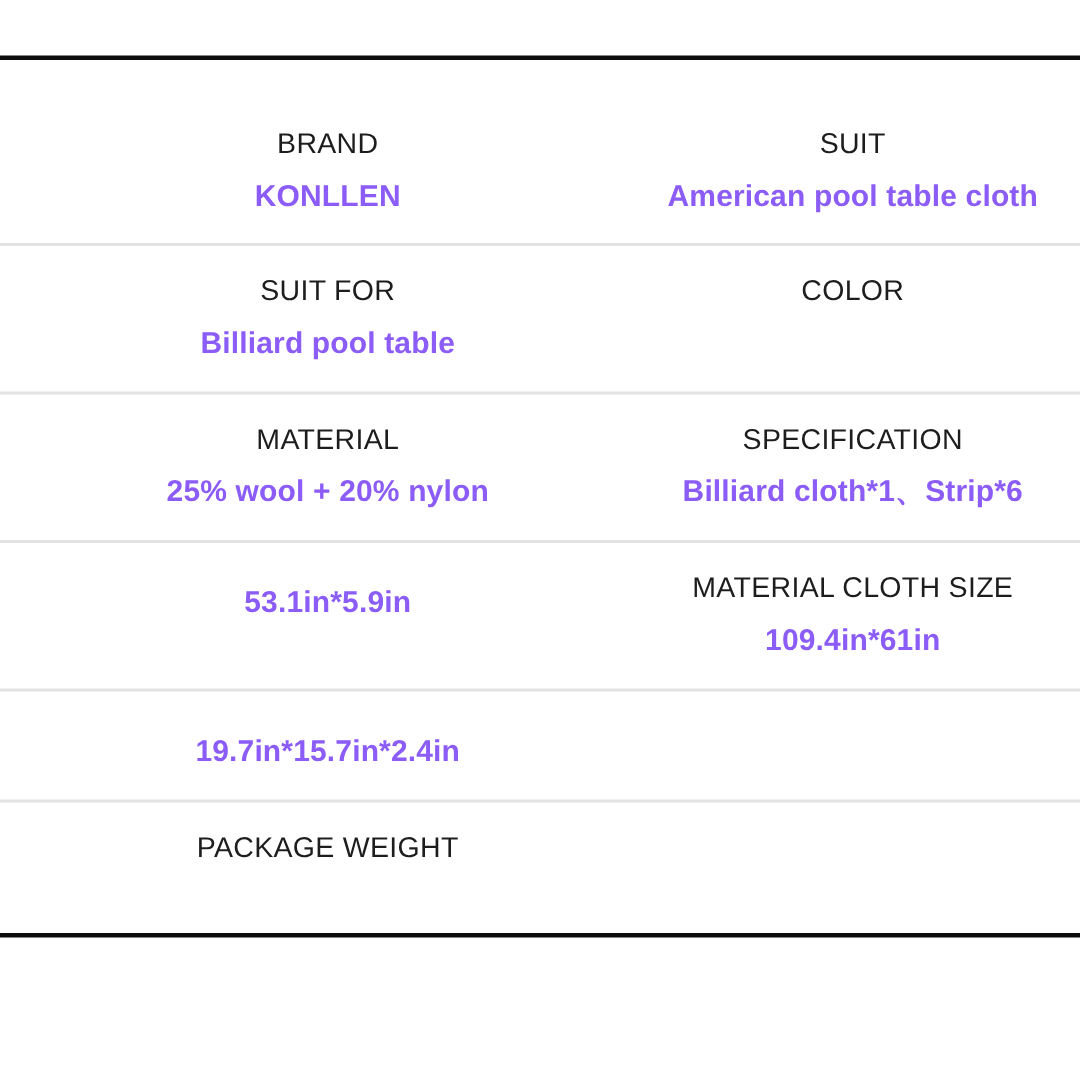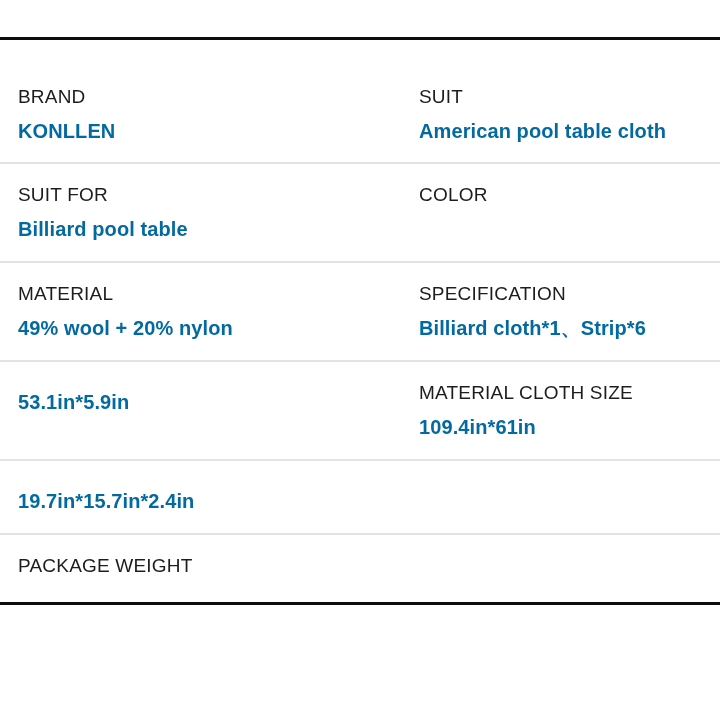--- a/index.html
+++ b/index.html
@@ -1,15 +1,15 @@
 <!DOCTYPE html>
 <html><head>
 <meta charset="utf-8">
 <style>
-  * { margin: 0; padding: 0; box-sizing: border-box; }
+  * { margin: 0; padding: 0; box-sizing: border-box; text-align: center; }
   html, body {
     background: #ffffff;
     font-family: "Liberation Sans", "DejaVu Sans", sans-serif;
   }
   .page {
     position: relative;
     width: 720px;
     height: 720px;
     background: #ffffff;
     overflow: hidden;
@@ -20,35 +20,35 @@
     border-bottom: 3px solid #0d0d0d;
   }
   .spec-row {
     display: grid;
     grid-template-columns: 401px 1fr;
     padding: 18px 2px 18px 18px;
     border-bottom: 2px solid #e3e3e3;
   }
   .spec-row:last-child { border-bottom: none; }
   .spec-row.first { padding-top: 44px; padding-bottom: 17px; }
-  .spec-row.last  { padding-top: 18px; padding-bottom: 24px; }
+  .spec-row.last  { padding-top: 18px; padding-bottom: 44px; }
   .spec-label {
     font-size: 19px;
     line-height: 25px;
     font-weight: 400;
     color: #1d1d1d;
     letter-spacing: 0.2px;
     white-space: nowrap;
   }
   .spec-value {
     margin-top: 8px;
     font-size: 20px;
     line-height: 28px;
     font-weight: 700;
-    color: #0369a1;
+    color: #8b5cf6;
     letter-spacing: 0.1px;
     white-space: nowrap;
   }
 </style>
 </head>
 <body>
 
 <div class="page">
   <div class="top-space"></div>
 
@@ -71,21 +71,21 @@
         <div class="spec-value">Billiard pool table</div>
       </div>
       <div class="spec-cell">
         <div class="spec-label">COLOR</div>
       </div>
     </div>
 
     <div class="spec-row">
       <div class="spec-cell">
         <div class="spec-label">MATERIAL</div>
-        <div class="spec-value">49% wool + 20% nylon</div>
+        <div class="spec-value">25% wool + 20% nylon</div>
       </div>
       <div class="spec-cell">
         <div class="spec-label">SPECIFICATION</div>
         <div class="spec-value">Billiard cloth*1、Strip*6</div>
       </div>
     </div>
 
     <div class="spec-row">
       <div class="spec-cell">
         <div class="spec-value">53.1in*5.9in</div>

